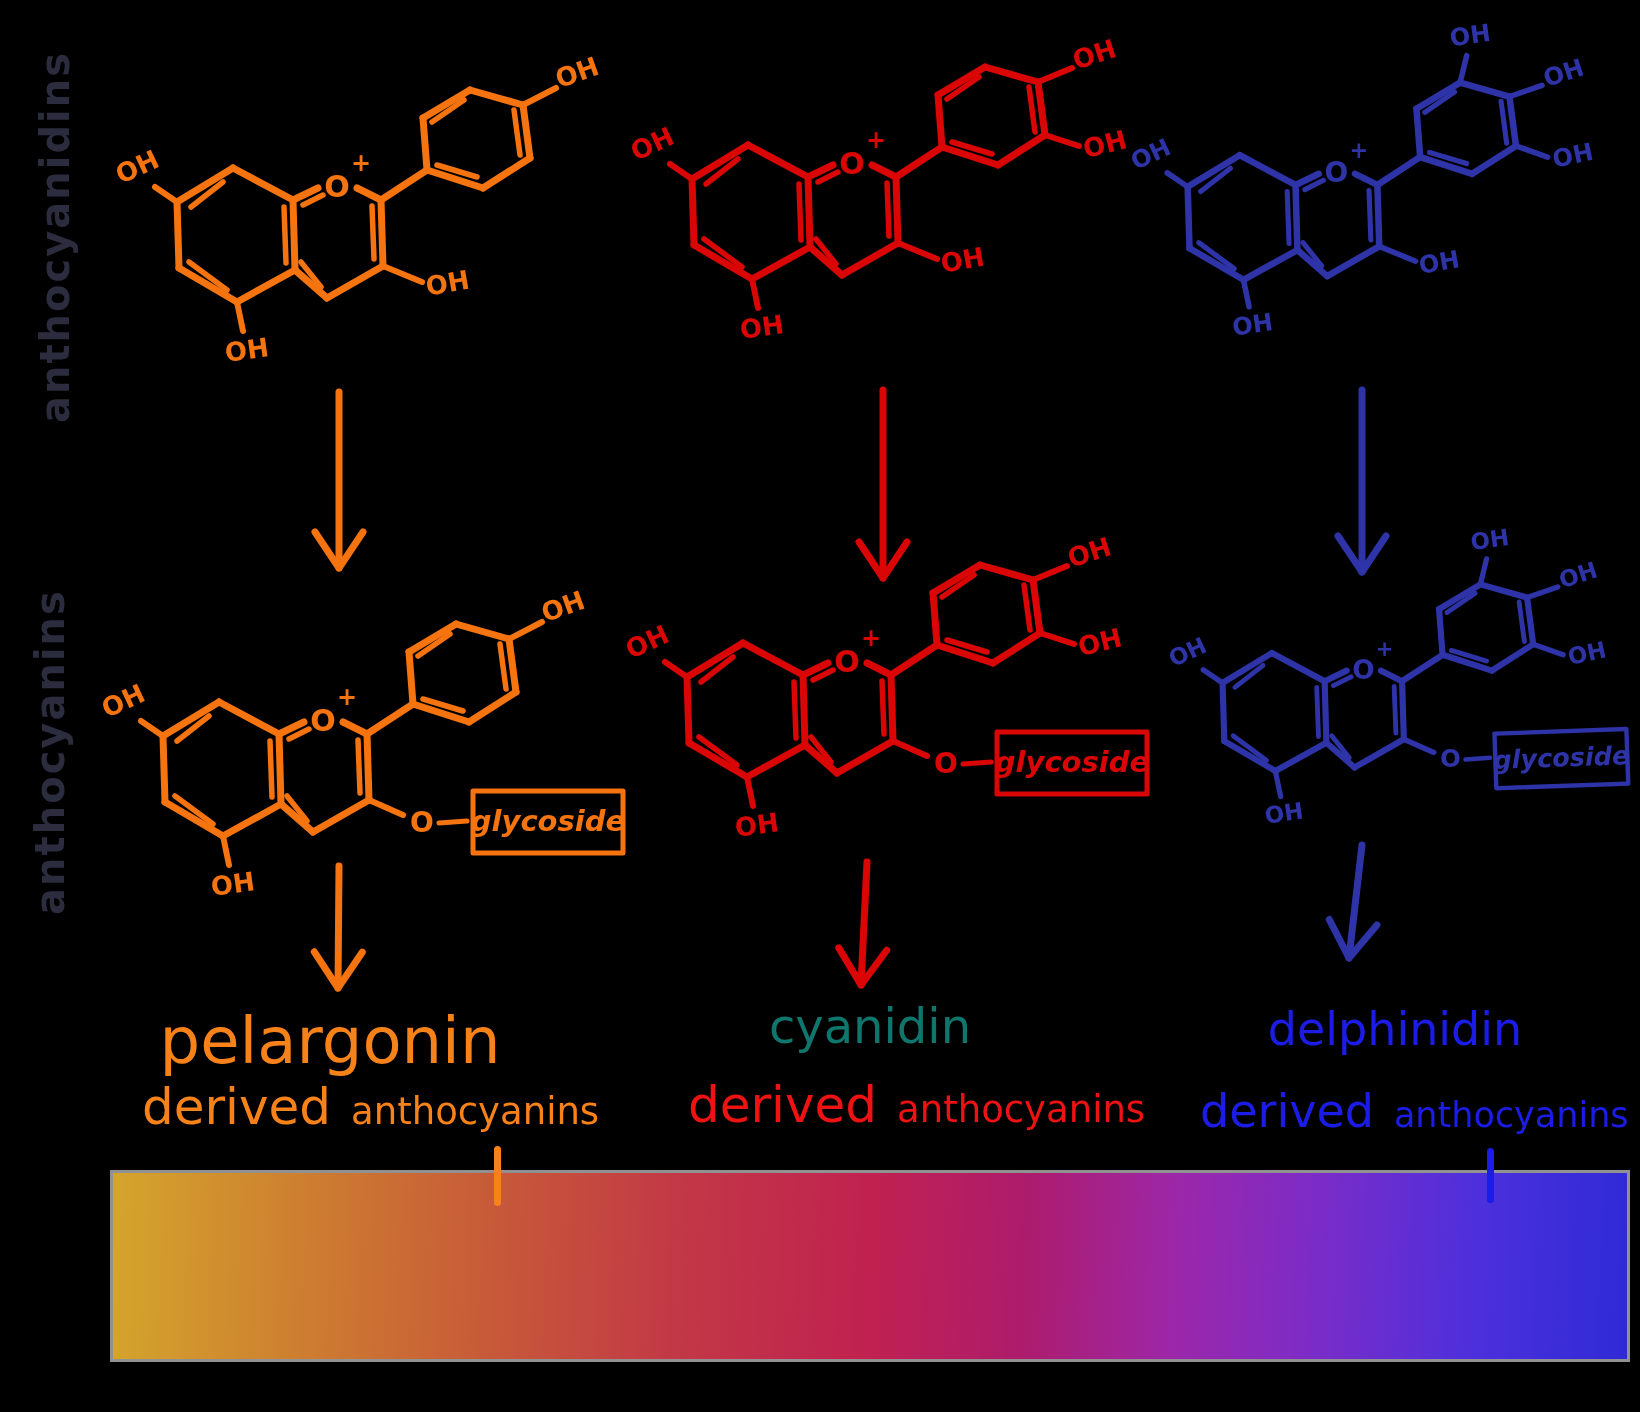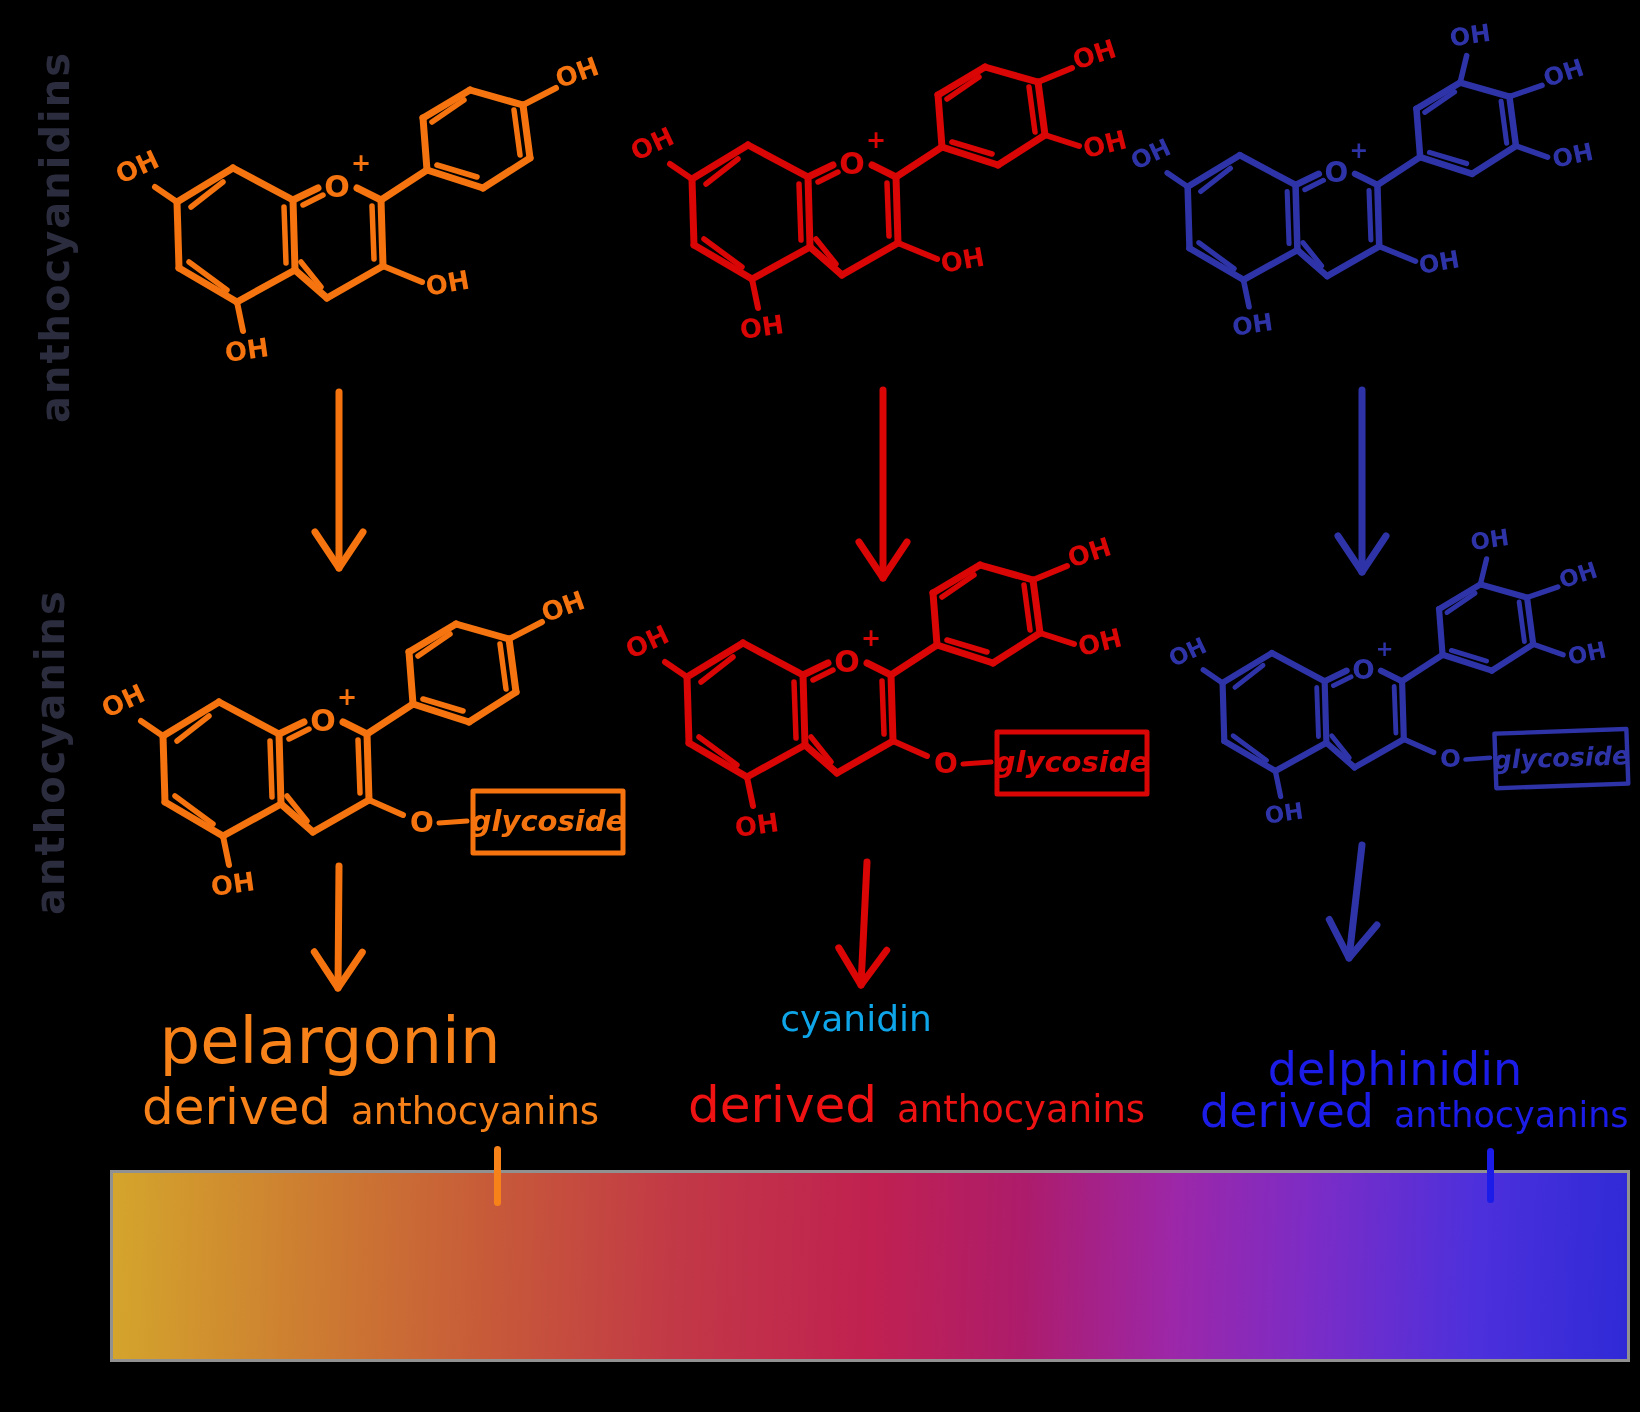--- a/index.html
+++ b/index.html
@@ -313,26 +313,26 @@
 
   <div class="vlabel" style="left: 55px; top: 237px; color: rgb(43, 44, 62);">anthocyanidins</div>
 
   <div class="vlabel" style="left: 50px; top: 752px; color: rgb(43, 44, 62);">anthocyanins</div>
 
   <div class="colname" style="left: 120px; top: 1004px; color: rgb(248, 130, 26);">pelargonin</div>
   <div class="colsub" style="left: 142px; top: 1078px; color: rgb(248, 130, 26);">
       <span class="big">derived</span><span class="small">anthocyanins</span>
   </div>
 
-  <div class="colname" style="left: 646px; top: 998px; font-size: 36px; color: #0ea5e9;">cyanidin</div>
+  <div class="colname" style="left: 660px; top: 998px; font-size: 48px; color: #0f766e;">cyanidin</div>
   <div class="colsub" style="left: 688px; top: 1076px; color: rgb(238, 18, 18);">
       <span class="big">derived</span><span class="small">anthocyanins</span>
   </div>
 
-  <div class="colname" style="left: 1185px; top: 1002px; font-size: 46px; color: rgb(28, 28, 232); margin-top: 40px;">delphinidin</div>
+  <div class="colname" style="left: 1185px; top: 1002px; font-size: 46px; color: rgb(28, 28, 232);">delphinidin</div>
   <div class="colsub" style="left: 1200px; top: 1084px; color: rgb(28, 28, 232);">
       <span class="big" style="font-size:46px;">derived</span><span class="small" style="font-size:35px;">anthocyanins</span>
   </div>
 
   <div class="tick t0" style="background: rgb(248, 130, 26);"></div>
   <div class="tick t2" style="background: rgb(28, 28, 232);"></div>
 
   <div class="gradient-bar" id="gradient-bar" style="background: linear-gradient(92deg, rgb(212, 165, 44) 0%, rgb(205, 125, 49) 13%, rgb(199, 90, 57) 25%, rgb(194, 57, 70) 37%, rgb(192, 33, 80) 50%, rgb(173, 28, 107) 60%, rgb(156, 39, 168) 70%, rgb(124, 44, 198) 79%, rgb(76, 48, 220) 90%, rgb(47, 42, 214) 100%); border-color: rgb(145, 145, 145);"></div>
 </div>
 

